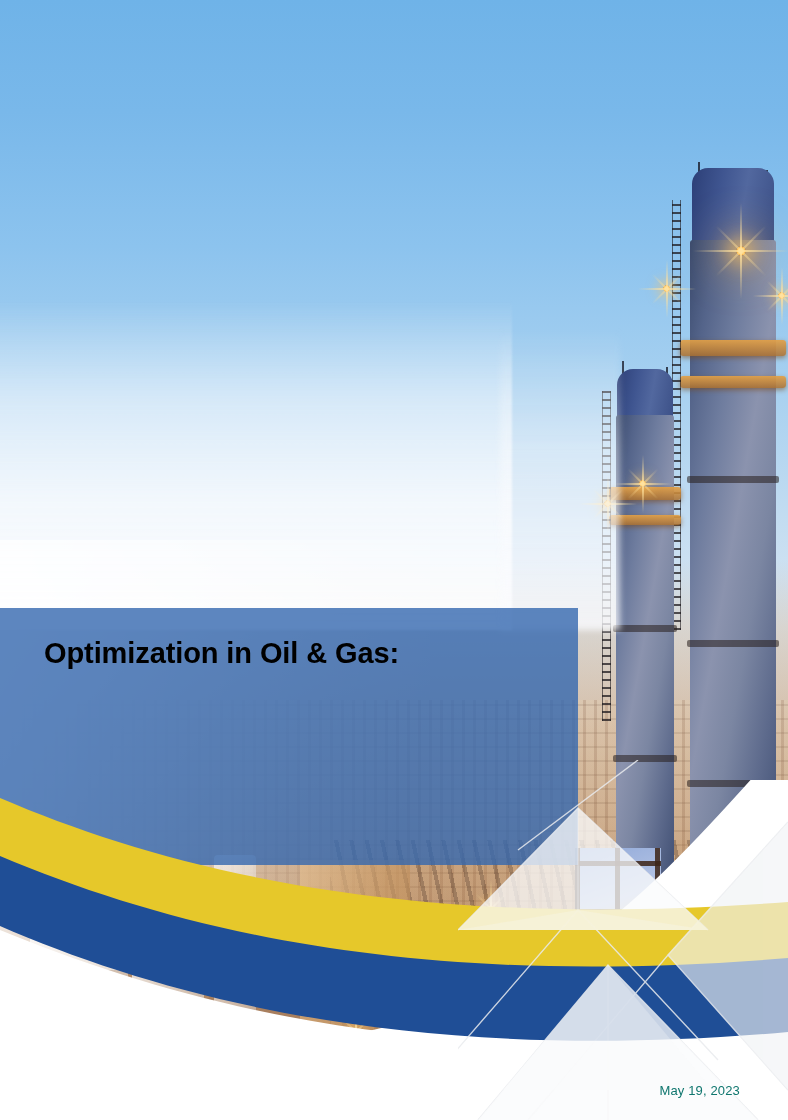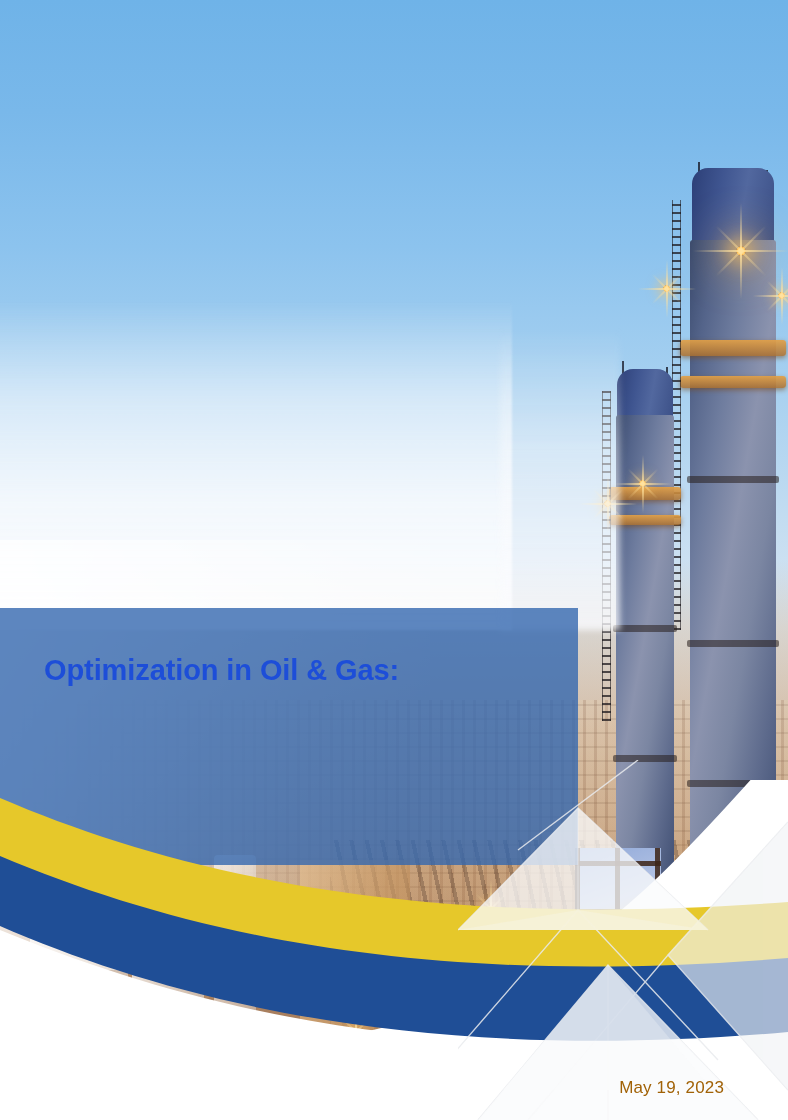--- a/index.html
+++ b/index.html
@@ -256,24 +256,24 @@
     position: absolute;
     left: 0;
     top: 608px;
     width: 578px;
     height: 257px;
     background: rgba(52,104,175,0.80);
     box-sizing: border-box;
     padding: 30px 44px 0 44px;
   }
   .title-band .title {
-    margin: 17px 0 22px 0;
+    margin: 0 0 22px 0;
     font-size: 29px;
     font-weight: bold;
-    color: #1d4ed8;
+    color: #000000;
     letter-spacing: -0.1px;
     line-height: 1.1;
   }
   .title-band .subtitle {
     margin: 0;
     font-size: 23.5px;
     font-weight: 300;
     color: #f2f6fb;
     line-height: 36px;
     letter-spacing: 0.05px;
@@ -297,24 +297,24 @@
     bottom: 0;
     width: 330px;
     height: 360px;
     opacity: 0.85;
     pointer-events: none;
   }
 
   
   .date {
     position: absolute;
-    right: 64px;
+    right: 48px;
     bottom: 22px;
-    font-size: 17px;
-    color: #a16207;
+    font-size: 13px;
+    color: #0f766e;
     letter-spacing: 0.15px;
   }
 </style>
 </head>
 <body>
 
 <div class="page">
 
   <div class="photo" aria-label="Industrial oil refinery plant with two tall stacks lit by orange lamps at twilight">
 

